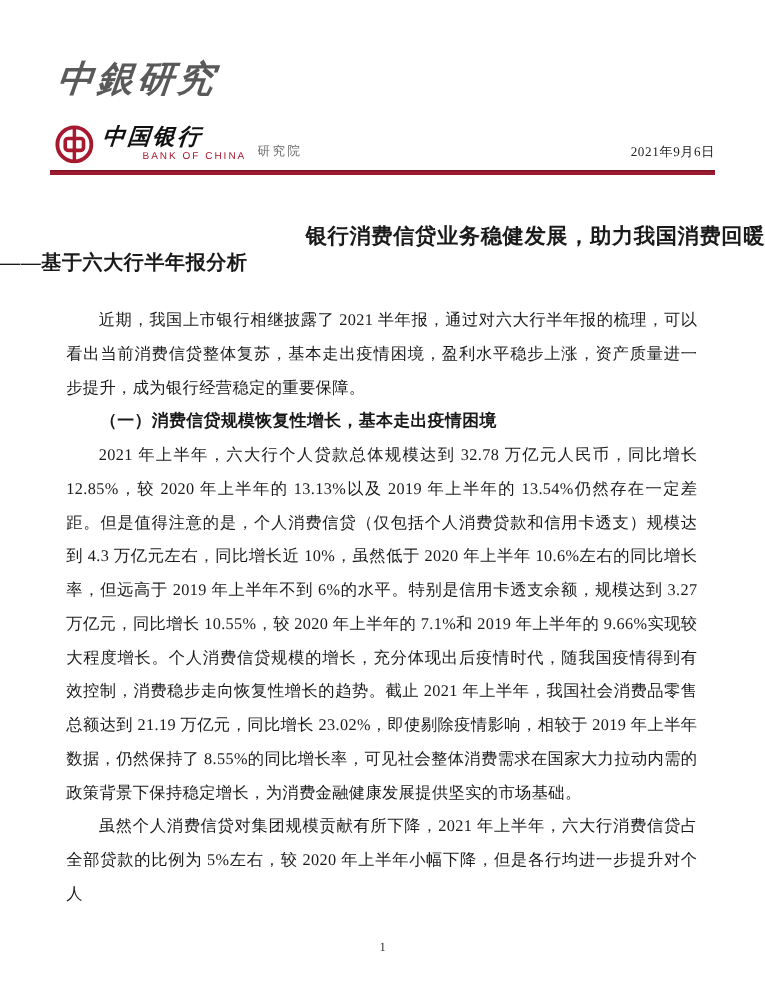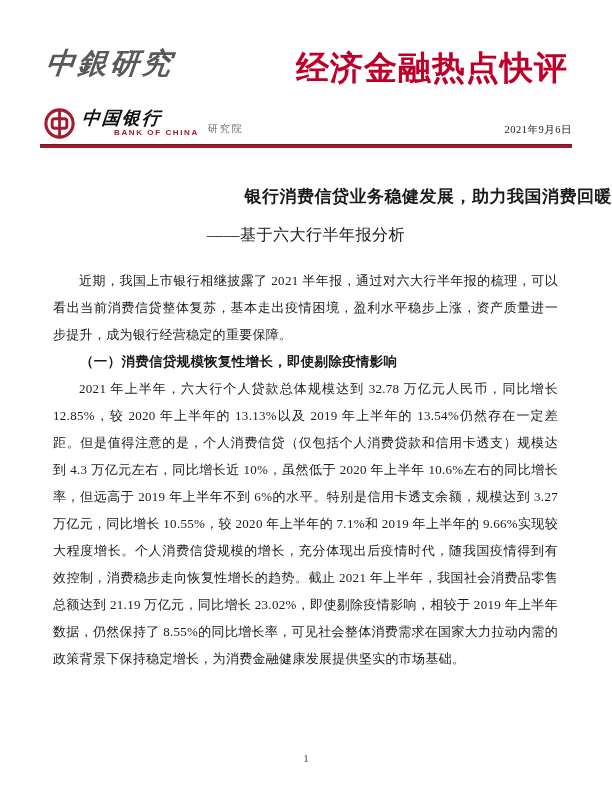--- a/index.html
+++ b/index.html
@@ -63,21 +63,21 @@
     font-weight: bold;
     font-size: 18px;
     letter-spacing: 2px;
     color: #111;
     transform: skewX(-5deg);
     display: block;
   }
   .bank-name-en {
     display: block;
     font-family: "Liberation Sans", sans-serif;
-    font-weight: bold;
+    font-weight: normal;
     font-size: 8px;
     letter-spacing: 1.6px;
     color: var(--logo_red);
     margin-top: 2px;
     padding-left: 32px;
   }
   .institute {
     font-size: 10px;
     color: #6b6b6b;
     margin-left: 9px;
@@ -105,23 +105,21 @@
 
   
   .article-title {
     margin-top: 37px;
     text-align: right;
     font-weight: bold;
     font-size: 17px;
     letter-spacing: 0.5px;
   }
   .article-subtitle {
-    margin-top: 17px;
-    text-align: center;
-    font-weight: normal;
+    font-weight: bold;
     font-size: 16px;
     letter-spacing: 0.5px;
   }
   .article-body {
     margin: 21px 54px 0 53px;
     font-size: 13px;
     line-height: 27px;
     text-align: justify;
     letter-spacing: 0.3px;
   }
@@ -145,21 +143,20 @@
     color: #333;
   }
 </style>
 </head>
 <body>
 
 <div class="page">
 
   <div class="masthead-top">
     <div class="brand-calligraphy">中銀研究</div>
-    <div class="bulletin-title">经济金融热点快评</div>
   </div>
 
   <div class="masthead-row2">
     <div class="bank-block">
       <span class="boc-logo">
         <svg viewBox="0 0 36 36" width="31" height="31" aria-hidden="true">
           <circle cx="18" cy="18" r="15.8" fill="none" stroke="#A6192E" stroke-width="3.6"></circle>
           <rect x="9.5" y="12.5" width="17" height="11" rx="2.5" fill="none" stroke="#A6192E" stroke-width="3.4"></rect>
           <rect x="16.4" y="2" width="3.2" height="32" fill="#A6192E"></rect>
         </svg>
@@ -175,19 +172,20 @@
     </div>
   </div>
 
   <div class="masthead-rule"></div>
 
   <div class="article-title">银行消费信贷业务稳健发展，助力我国消费回暖</div>
   <div class="article-subtitle">——基于六大行半年报分析</div>
 
   <div class="article-body">
     <p>近期，我国上市银行相继披露了 2021 半年报，通过对六大行半年报的梳理，可以看出当前消费信贷整体复苏，基本走出疫情困境，盈利水平稳步上涨，资产质量进一步提升，成为银行经营稳定的重要保障。</p>
-    <p class="section-heading">（一）消费信贷规模恢复性增长，即使剔除疫情影响</p>
+    <p class="section-heading">（一）消费信贷规模恢复性增长，基本走出疫情困境</p>
     <p>2021 年上半年，六大行个人贷款总体规模达到 32.78 万亿元人民币，同比增长 12.85%，较 2020 年上半年的 13.13%以及 2019 年上半年的 13.54%仍然存在一定差距。但是值得注意的是，个人消费信贷（仅包括个人消费贷款和信用卡透支）规模达到 4.3 万亿元左右，同比增长近 10%，虽然低于 2020 年上半年 10.6%左右的同比增长率，但远高于 2019 年上半年不到 6%的水平。特别是信用卡透支余额，规模达到 3.27 万亿元，同比增长 10.55%，较 2020 年上半年的 7.1%和 2019 年上半年的 9.66%实现较大程度增长。个人消费信贷规模的增长，充分体现出后疫情时代，随我国疫情得到有效控制，消费稳步走向恢复性增长的趋势。截止 2021 年上半年，我国社会消费品零售总额达到 21.19 万亿元，同比增长 23.02%，即使剔除疫情影响，相较于 2019 年上半年数据，仍然保持了 8.55%的同比增长率，可见社会整体消费需求在国家大力拉动内需的政策背景下保持稳定增长，为消费金融健康发展提供坚实的市场基础。</p>
+    <p>虽然个人消费信贷对集团规模贡献有所下降，2021 年上半年，六大行消费信贷占全部贷款的比例为 5%左右，较 2020 年上半年小幅下降，但是各行均进一步提升对个人</p>
   </div>
 
   <div class="page-number">1</div>
 
 </div>
 
 </body></html>

